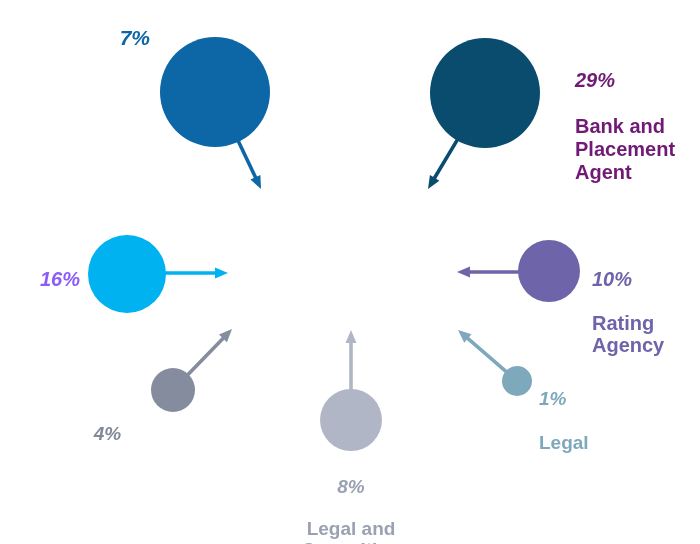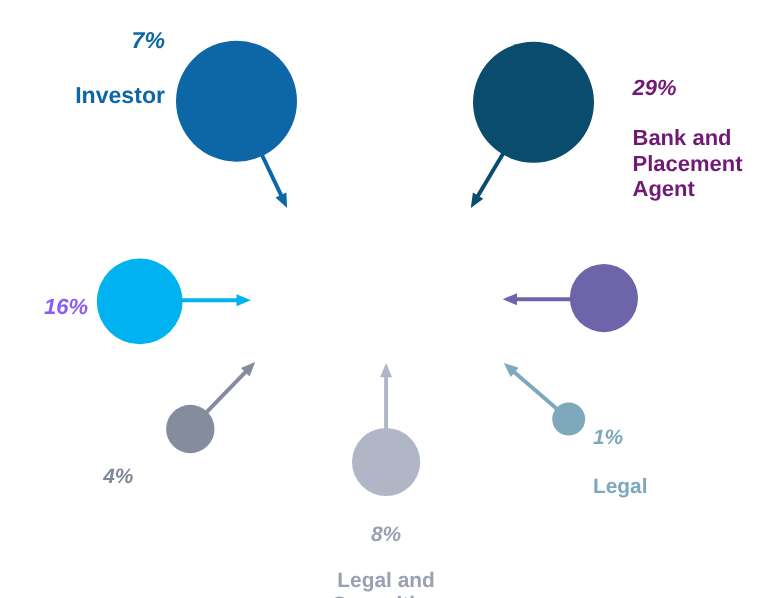--- a/index.html
+++ b/index.html
@@ -74,34 +74,38 @@
     <polygon class="c-legal" points="0,0 -13,-5.5 -13,5.5" transform="translate(351,330) rotate(-90)" fill="#b1b6c6"></polygon>
 
     <circle class="c-other" cx="517" cy="381" r="15" fill="#7ea8bc"></circle>
     <line class="arrow s-other" x1="505.6" y1="371.2" x2="466.3" y2="337.2" stroke="#7ea8bc"></line>
     <polygon class="c-other" points="0,0 -13,-5.5 -13,5.5" transform="translate(458,330) rotate(-139.2)" fill="#7ea8bc"></polygon>
   </svg>
 
 
   <div class="label lbl-investor">
     <div class="pct">7%</div>
-    <div class="name">Investor</div>
   </div>
 
   <div class="label lbl-bank">
     <div class="pct">29%</div>
     <div class="name">Bank and
 Placement
 Agent</div>
   </div>
 
   <div class="label lbl-issuer">
     <div class="pct">16%</div>
   </div>
 
+  <div class="label lbl-rating">
+    <div class="pct">10%</div>
+    <div class="name">Rating
+Agency</div>
+  </div>
 
   <div class="label lbl-asset">
     <div class="pct">4%</div>
   </div>
 
   <div class="label lbl-legal">
     <div class="pct">8%</div>
     <div class="name">Legal and
 Consulting</div>
   </div>

